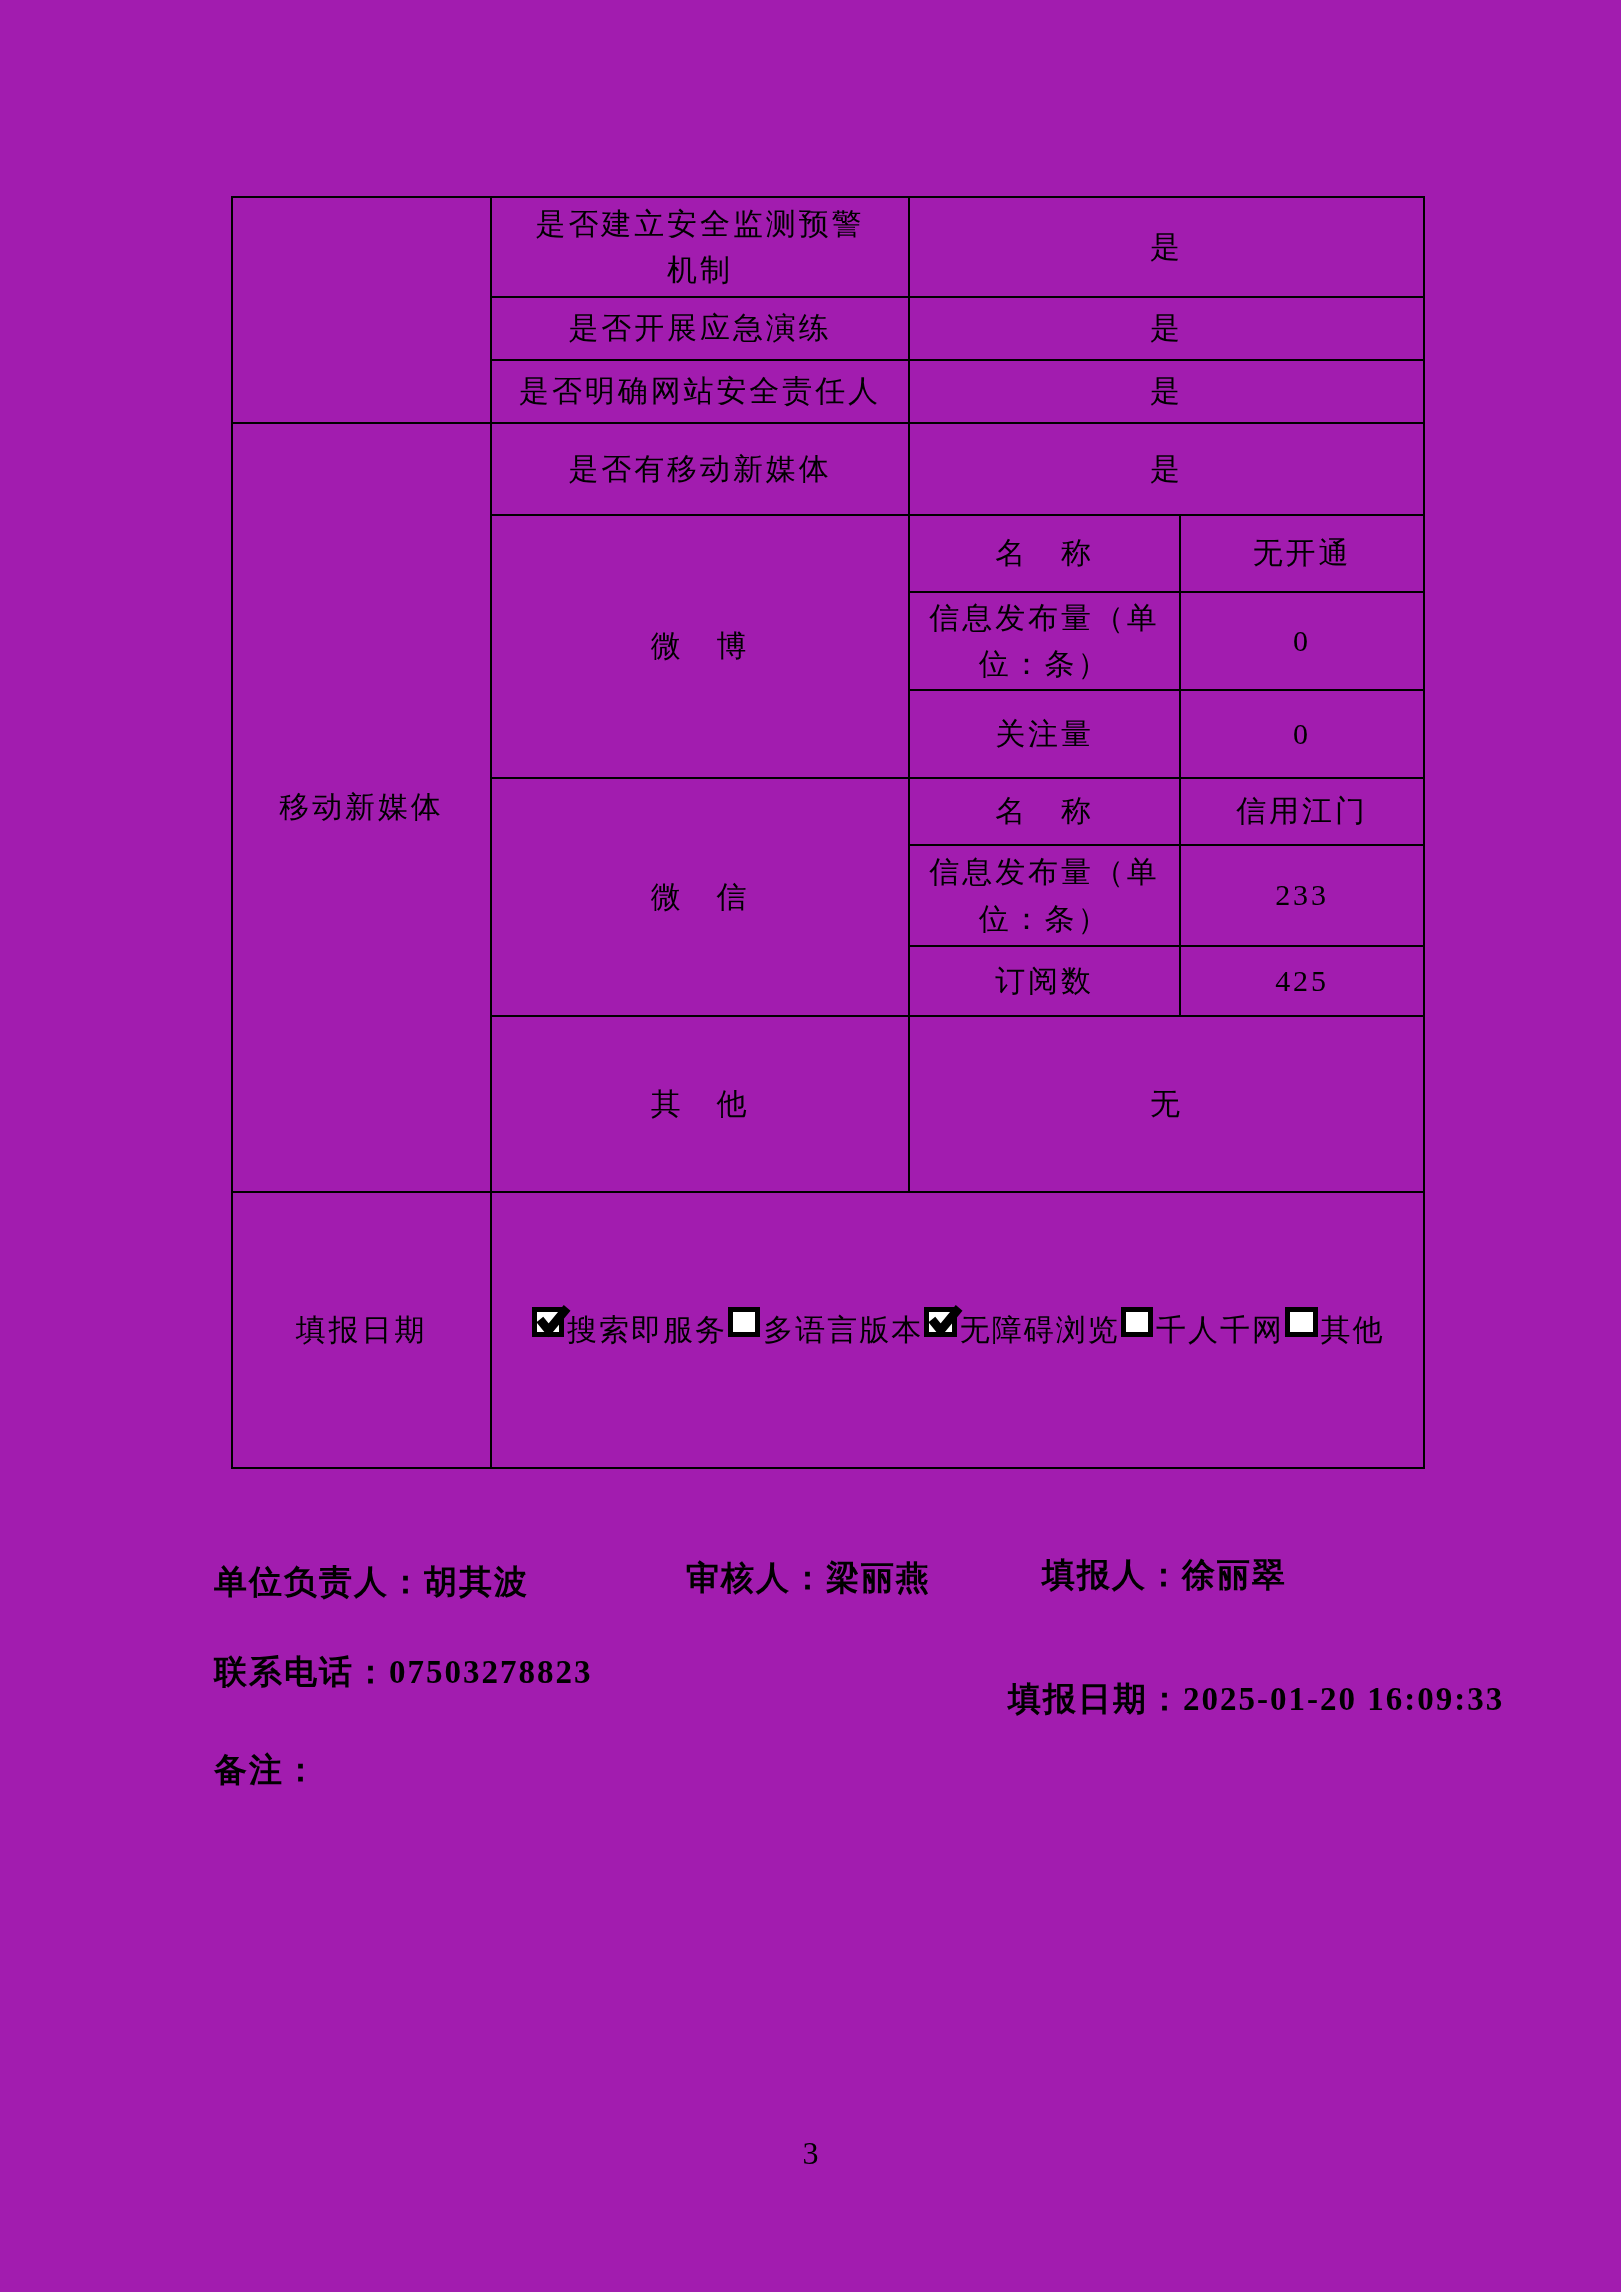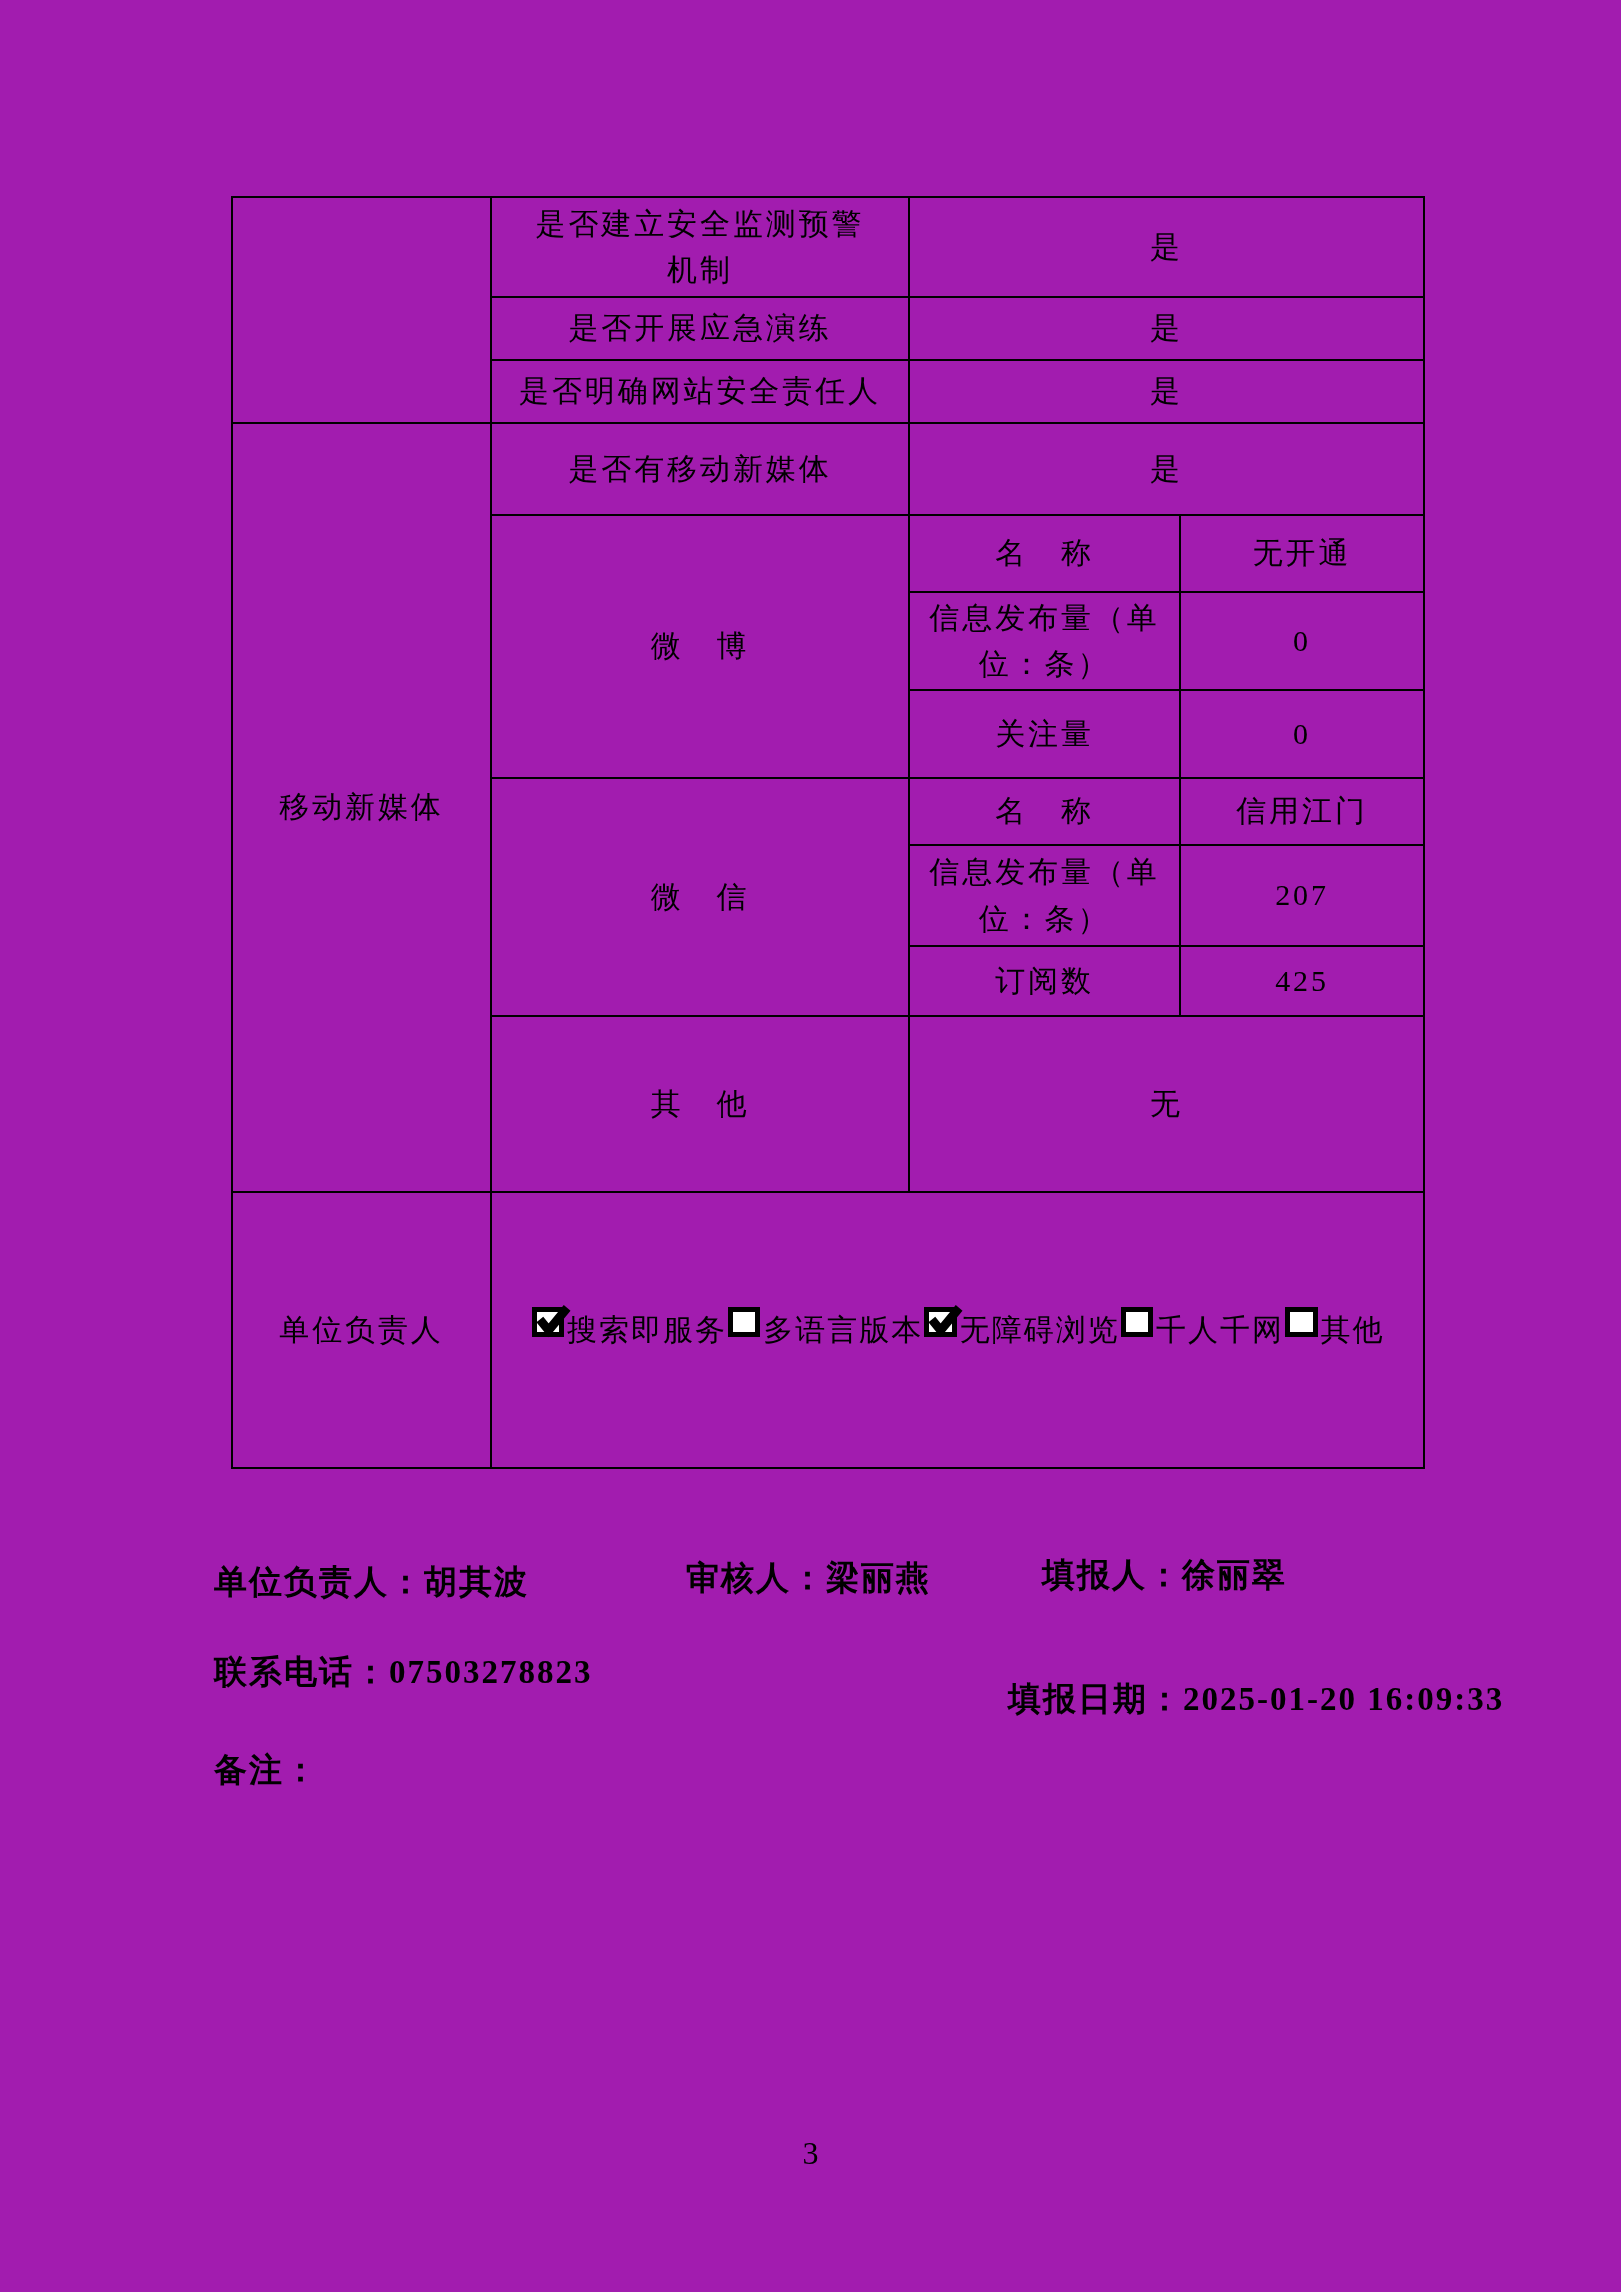--- a/index.html
+++ b/index.html
@@ -114,32 +114,32 @@
       <td class="sub-label">关注量</td>
       <td>0</td>
     </tr>
     <tr style="height:67px">
       <td rowspan="3">微　信</td>
       <td class="sub-label">名　称</td>
       <td>信用江门</td>
     </tr>
     <tr style="height:101px">
       <td class="sub-label">信息发布量（单位：条）</td>
-      <td>207</td>
+      <td>233</td>
     </tr>
     <tr style="height:70px">
       <td class="sub-label">订阅数</td>
       <td>425</td>
     </tr>
     <tr style="height:176px">
       <td>其　他</td>
       <td colspan="2">无</td>
     </tr>
     <tr style="height:276px" class="section-start">
-      <td>单位负责人</td>
+      <td>填报日期</td>
       <td colspan="3">
         <div class="cb-line">
           <span class="cb-item">
             <span class="cb checked">
                   <svg width="39" height="39" viewBox="0 0 40 40">
                     <polyline points="6,18 15,29 34,6" fill="none" stroke="#000" stroke-width="9"></polyline>
                   </svg>
                 </span>
             <span class="cb-text">搜索即服务</span>
           </span>

